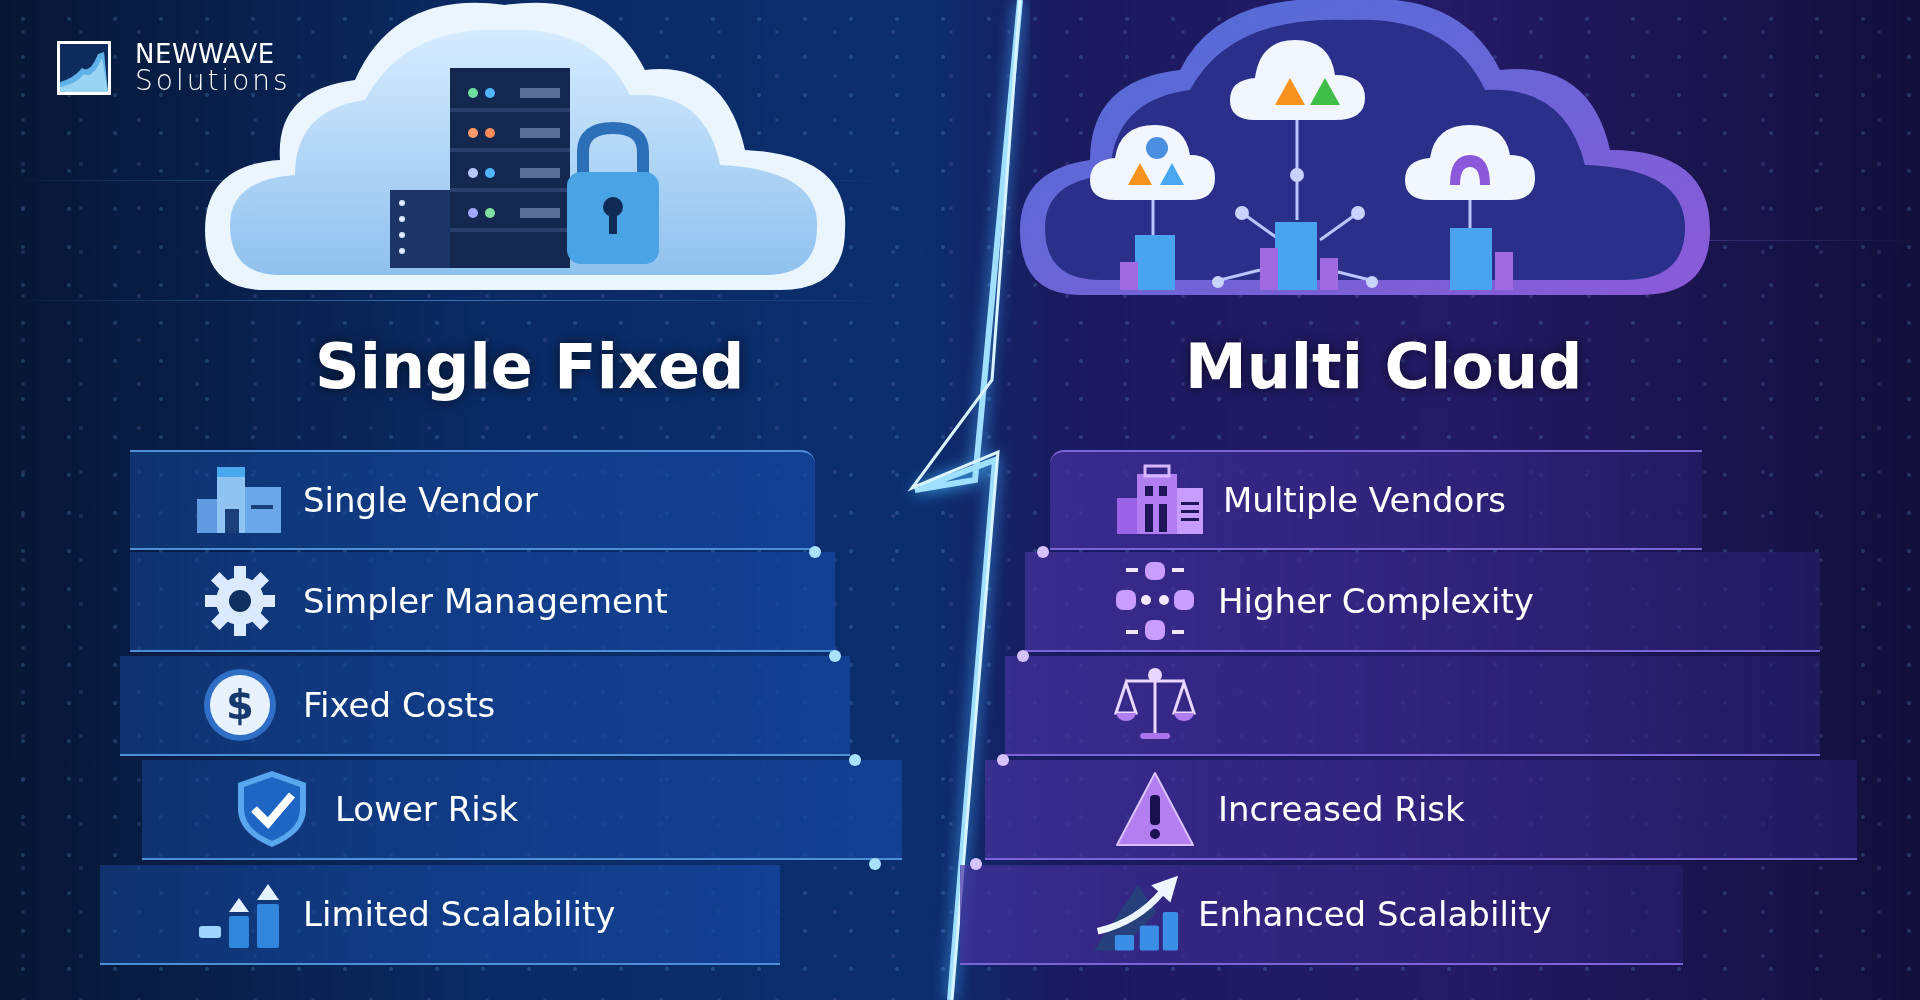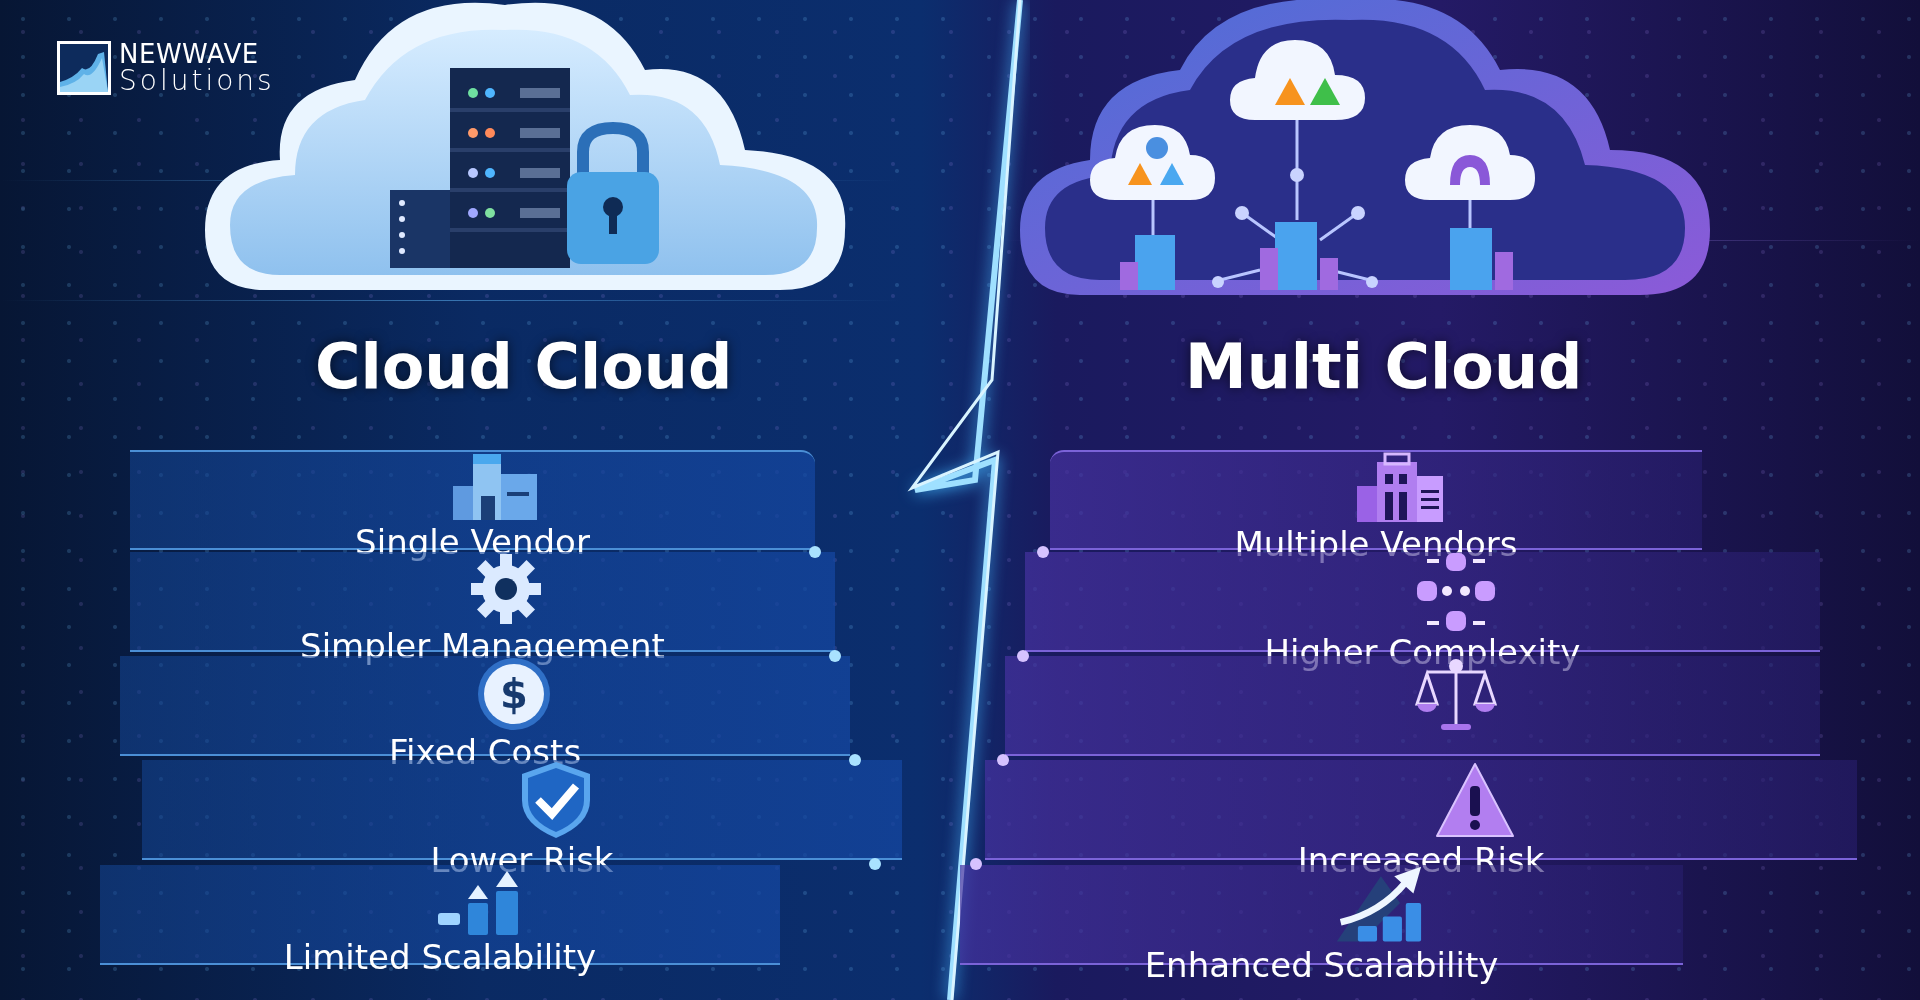--- a/index.html
+++ b/index.html
@@ -6,29 +6,29 @@
   body{width:1920px;height:1000px;overflow:hidden;position:relative;
     font-family:"DejaVu Sans","Liberation Sans",sans-serif;
     background:linear-gradient(90deg,#071634 0%,#0a2a63 25%,#0b2e6e 48%,#1a1a5e 55%,#241a66 75%,#120f3a 100%);}
   .bg-dots{position:absolute;inset:0;pointer-events:none;
     background-image:
       radial-gradient(circle,rgba(120,200,255,.55) 1.5px,transparent 2.5px),
       radial-gradient(circle,rgba(180,150,255,.45) 1.5px,transparent 2.5px);
     background-size:46px 38px,58px 44px;
     background-position:0 0, 980px 10px;opacity:.35;}
   .hline{position:absolute;height:1px;background:linear-gradient(90deg,transparent,rgba(100,190,255,.5),transparent);}
-  .logo{position:absolute;left:57px;top:41px;display:flex;align-items:flex-end;gap:8px;}
+  .logo{position:absolute;left:57px;top:41px;display:flex;align-items:flex-end;gap:24px;}
   .logo-box{width:54px;height:54px;border:3px solid #fff;box-sizing:border-box;background:#0d2b5c;position:relative;overflow:hidden;}
   .logo-text{color:#fff;line-height:1;}
   .logo-name{font-size:26px;font-weight:400;letter-spacing:.5px;}
   .logo-sub{font-size:28px;letter-spacing:3px;font-weight:300;}
   .hero{position:absolute;}
   .title{position:absolute;top:330px;color:#fff;font-size:62px;font-weight:bold;text-shadow:0 0 12px rgba(0,0,0,.6);}
   .bolt{position:absolute;left:880px;top:0;width:150px;height:1000px;}
-  .row{position:absolute;height:100px;display:flex;align-items:center;box-sizing:border-box;flex-direction:column;}
+  .row{position:absolute;height:100px;display:flex;align-items:center;box-sizing:border-box;}
   .row-left{background:linear-gradient(90deg,rgba(20,70,150,.55),rgba(20,70,160,.75));border-bottom:2px solid #4b8fd6;}
   .row-right{background:linear-gradient(90deg,rgba(70,50,160,.7),rgba(40,30,110,.6));border-bottom:2px solid #7b63d8;}
   .row .ico{width:90px;height:80px;display:flex;align-items:center;justify-content:center;margin-right:18px;}
   .row .lbl{color:#fff;font-size:34px;font-family:"DejaVu Sans",sans-serif;}
   .dot{position:absolute;width:12px;height:12px;border-radius:50%;}
 </style>
 </head>
 <body>
 
 <div class="bg-dots"></div>
@@ -139,21 +139,21 @@
       </g>
     <g fill="#a06ae0">
         <rect x="100" y="262" width="18" height="28"></rect>
         <rect x="240" y="248" width="18" height="42"></rect>
         <rect x="300" y="258" width="18" height="32"></rect>
         <rect x="475" y="252" width="18" height="38"></rect>
       </g>
   </svg>
 </div>
 
-<div class="title" style="left:315px;">Cloud Cloud</div>
+<div class="title" style="left:315px;">Single Fixed</div>
 <div class="title" style="left:1185px;">Multi Cloud</div>
 
 <div class="bolt">
   <svg width="150" height="1000" viewBox="0 0 150 1000">
     <path d="M140 0 L95 480 L35 490 L115 460 L70 1000" stroke="#9fe0ff" stroke-width="6" fill="none" style="filter:drop-shadow(0 0 8px #46b8ff)"></path>
     <path d="M140 0 L112 380 L32 488 L118 452 L72 1000" stroke="#d9f4ff" stroke-width="3" fill="none"></path>
   </svg>
 </div>
 
 <div class="row row-left" style="left:130px;top:450px;width:685px;border-top:2px solid #4b8fd6;border-radius:0 14px 0 0;">

